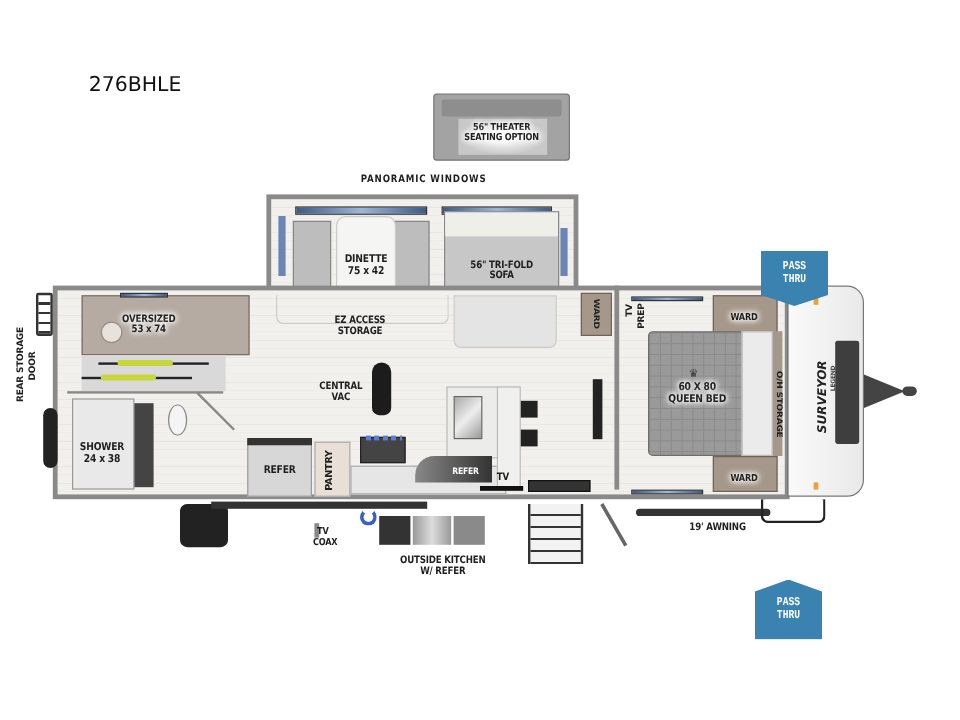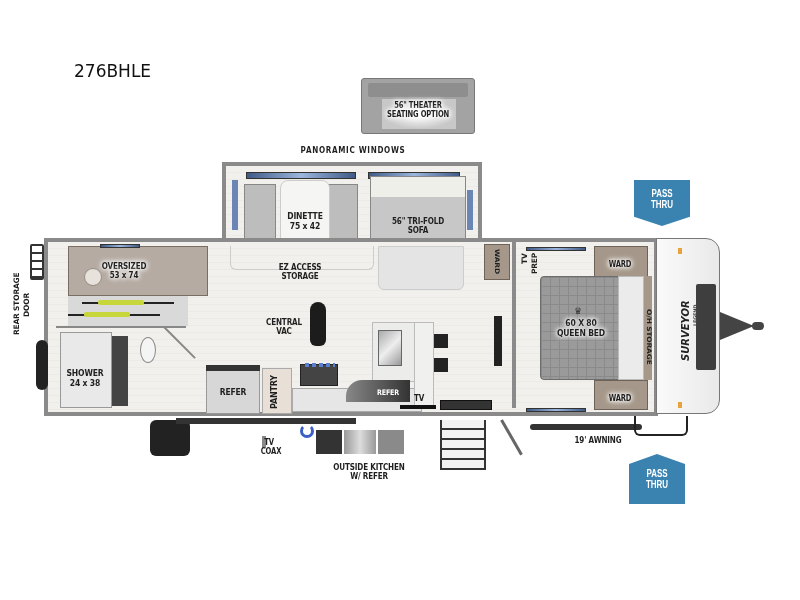--- a/index.html
+++ b/index.html
@@ -10,22 +10,22 @@
          font-size: 8px; line-height: 9px; color: #1f1f1f; text-align: center; letter-spacing: -0.2px;
          transform: scaleX(0.85); white-space: nowrap; }
   .lbl.glow { text-shadow: 0 0 4px #fff, 0 0 6px #fff, 0 0 8px #fff; }
   .vert { writing-mode: vertical-rl; }
   .vert-ccw { writing-mode: vertical-rl; transform: rotate(180deg); }
   .model-title { left: 74px; top: 61px; font-size: 17px; color: #111; font-family: "DejaVu Sans", sans-serif; }
   .wall { background: #8a8a8a; }
   .floor { background: repeating-linear-gradient(180deg, #f1f0ec 0px, #f1f0ec 6px, #e6e5e0 7px); }
   .cab { background: #a5988a; border: 1px solid #6f6358; }
   .window { background: linear-gradient(90deg,#3e5a86,#9cb6dc,#3e5a86); border: 1px solid #333; }
-  .pass { position: absolute; width: 56px; background: #3a82b0; color: #fff; font-family: Liberation Sans, sans-serif;
-          font-weight: bold; font-size: 10px; line-height: 11px; text-align: center; transform-origin: center; }
+  .pass { position: absolute; width: 56px; background: #3a82b0; color: #fff; font-family: Liberation Mono, monospace;
+          font-weight: bold; font-size: 10px; line-height: 11px; text-align: center; transform-origin: center; margin-top: 29px; }
   .pass span { display: block; transform: scaleX(0.8); }
 </style>
 </head>
 <body>
 
 <div class="abs model-title">276BHLE</div>
 
 <div class="abs" style="left:361px;top:78px;width:114px;height:56px;background:#a3a3a3;border:1px solid #777;border-radius:3px;">
   <div class="abs" style="left:6px;top:4px;width:100px;height:14px;background:#8e8e8e;border-radius:2px;"></div>
   <div class="abs" style="left:20px;top:20px;width:74px;height:30px;background:radial-gradient(ellipse at center,#fff 10%,#c8c8c8 70%);"></div>

